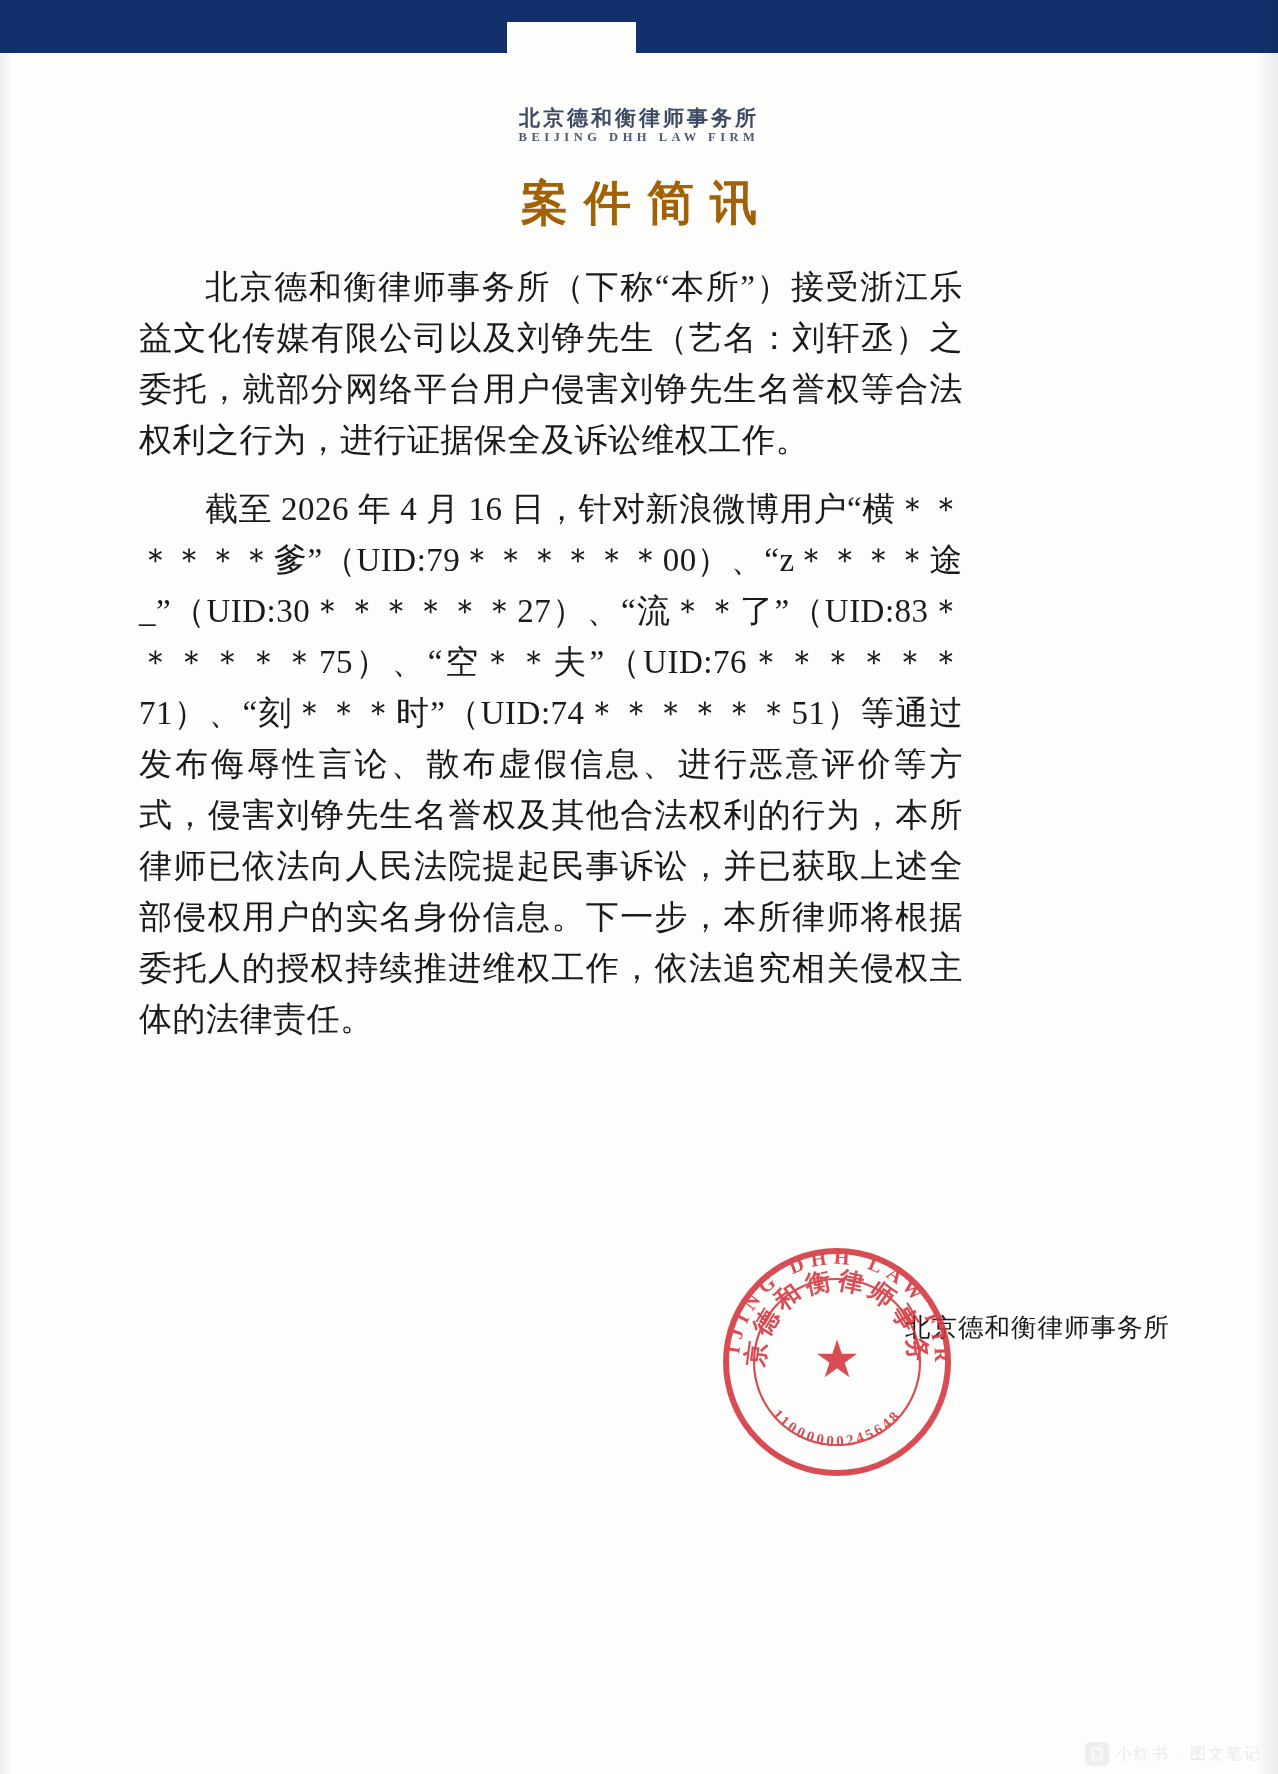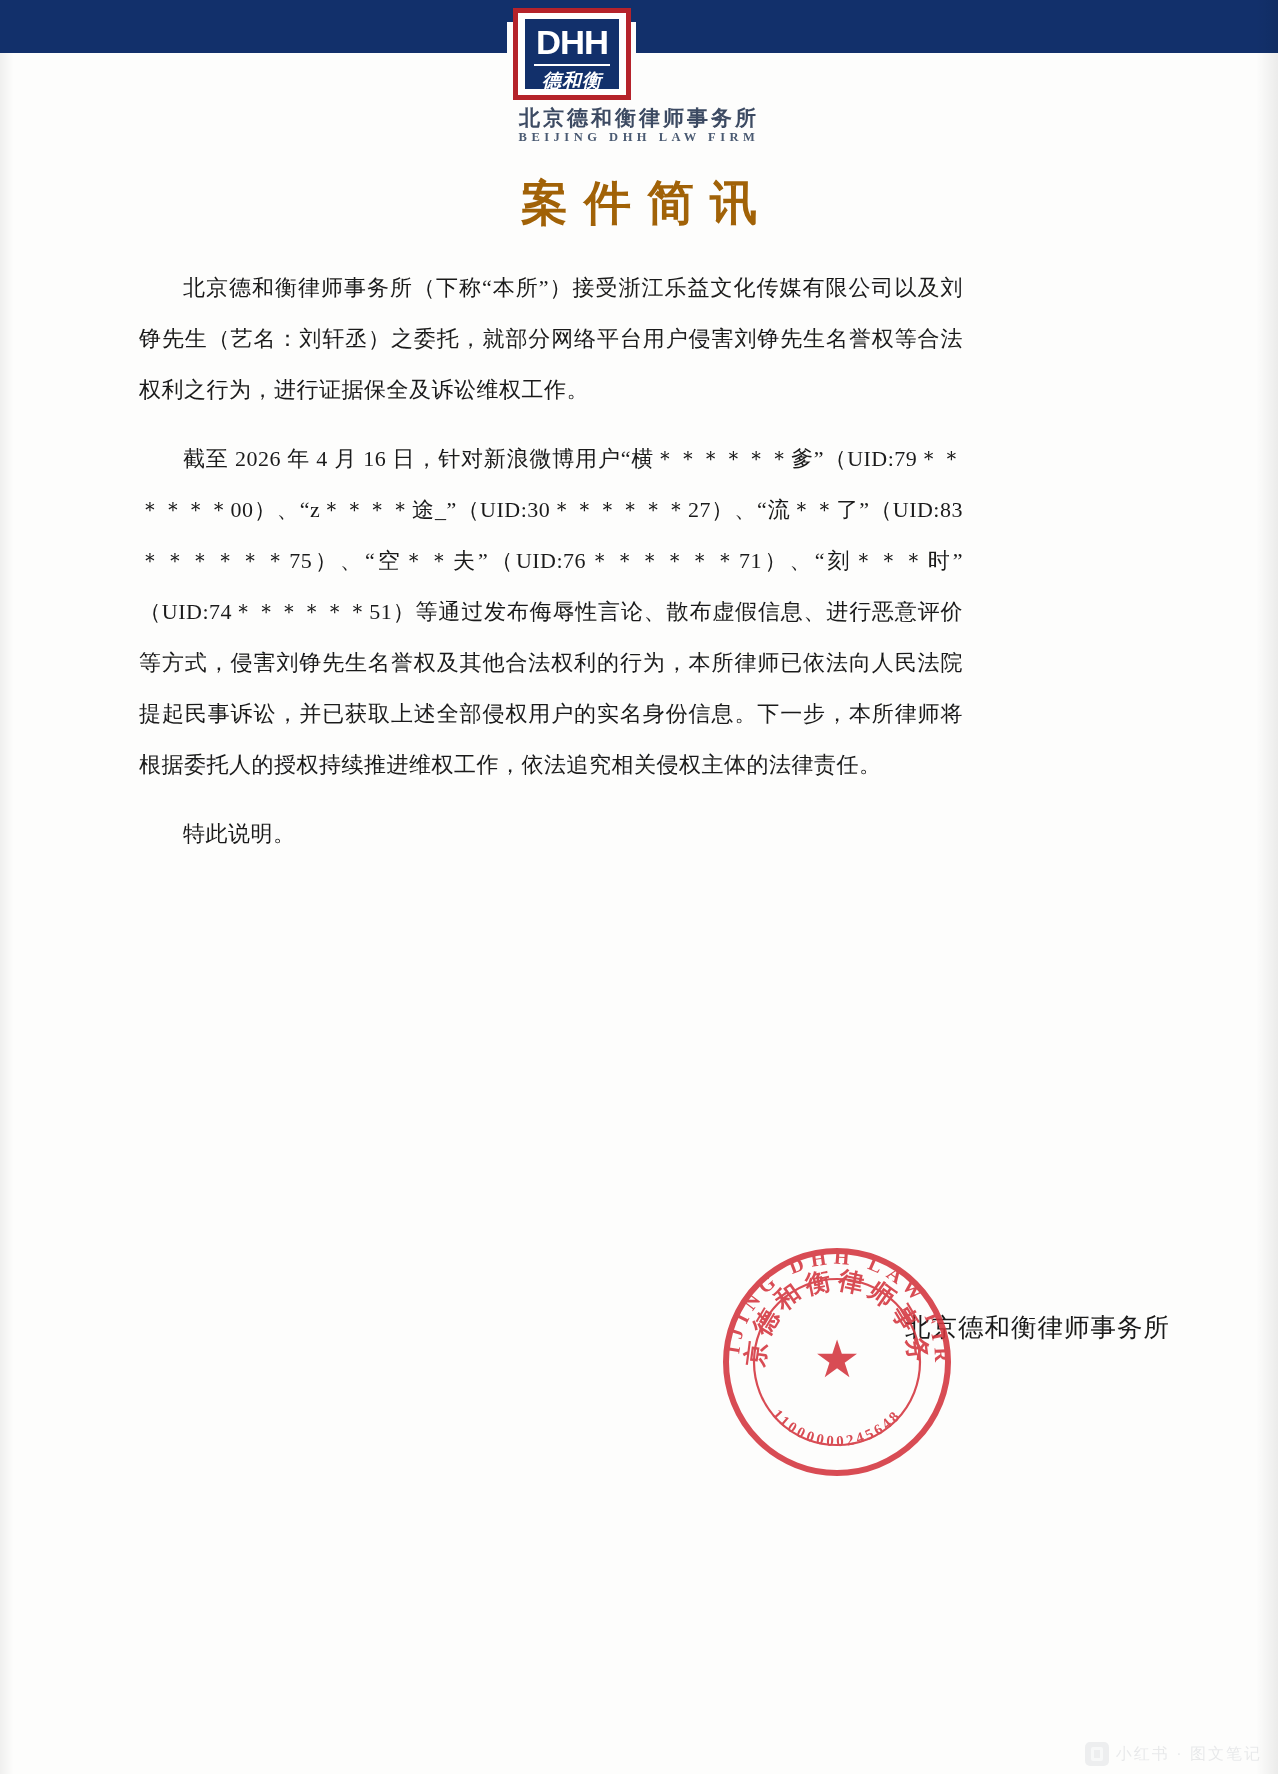--- a/index.html
+++ b/index.html
@@ -92,21 +92,21 @@
     font-weight:700;font-size:47px;color:#a16207;letter-spacing:16px;
     text-indent:16px;
   }
 
   
   .body-area{
     position:absolute;left:139px;top:262px;width:830px;
   }
   .para{
     font-family:"Liberation Serif","DejaVu Serif",serif;
-    font-size:22px;
+    font-size:33px;
     line-height:51px;
     color:#1a1a1a;
     text-align:justify;
     text-justify:inter-ideograph;
     text-indent:2em;
     margin:0 6px 18px 0;
     letter-spacing:.5px;
   }
   .para.tight{margin-bottom:16px;}
 
@@ -154,39 +154,29 @@
 </style>
 </head>
 <body>
 
 <div id="page">
 
   <div class="navy-left"></div>
   <div class="navy-right"></div>
   <div class="navy-notch"></div>
 
-  <div class="logo-wrap">
-    <div class="logo-frame">
-      <div class="logo-inner">
-        <div class="logo-dhh">DHH</div>
-        <div class="logo-rule"></div>
-        <div class="logo-cn">德和衡</div>
-      </div>
-    </div>
-  </div>
 
   <div class="firm-cn">北京德和衡律师事务所</div>
   <div class="firm-en">BEIJING DHH LAW FIRM</div>
 
   <div class="doc-title">案件简讯</div>
 
   <div class="body-area">
     <p class="para">北京德和衡律师事务所（下称“本所”）接受浙江乐益文化传媒有限公司以及刘铮先生（艺名：刘轩丞）之委托，就部分网络平台用户侵害刘铮先生名誉权等合法权利之行为，进行证据保全及诉讼维权工作。</p>
     <p class="para">截至 2026 年 4 月 16 日，针对新浪微博用户“横＊＊＊＊＊＊爹”（UID:79＊＊＊＊＊＊00）、“z＊＊＊＊途_”（UID:30＊＊＊＊＊＊27）、“流＊＊了”（UID:83＊＊＊＊＊＊75）、“空＊＊夫”（UID:76＊＊＊＊＊＊71）、“刻＊＊＊时”（UID:74＊＊＊＊＊＊51）等通过发布侮辱性言论、散布虚假信息、进行恶意评价等方式，侵害刘铮先生名誉权及其他合法权利的行为，本所律师已依法向人民法院提起民事诉讼，并已获取上述全部侵权用户的实名身份信息。下一步，本所律师将根据委托人的授权持续推进维权工作，依法追究相关侵权主体的法律责任。</p>
-    <p class="para tight">特此说明。</p>
   </div>
 
   <div class="sign-block">
     <span class="sign-line">北京德和衡律师事务所</span>
   </div>
 
   <div class="seal">
     <svg width="250" height="250" viewBox="0 0 250 250">
       <defs>
         <path id="arcTop" d="M 27,125 A 98,98 0 0 1 223,125" fill="none"></path>

